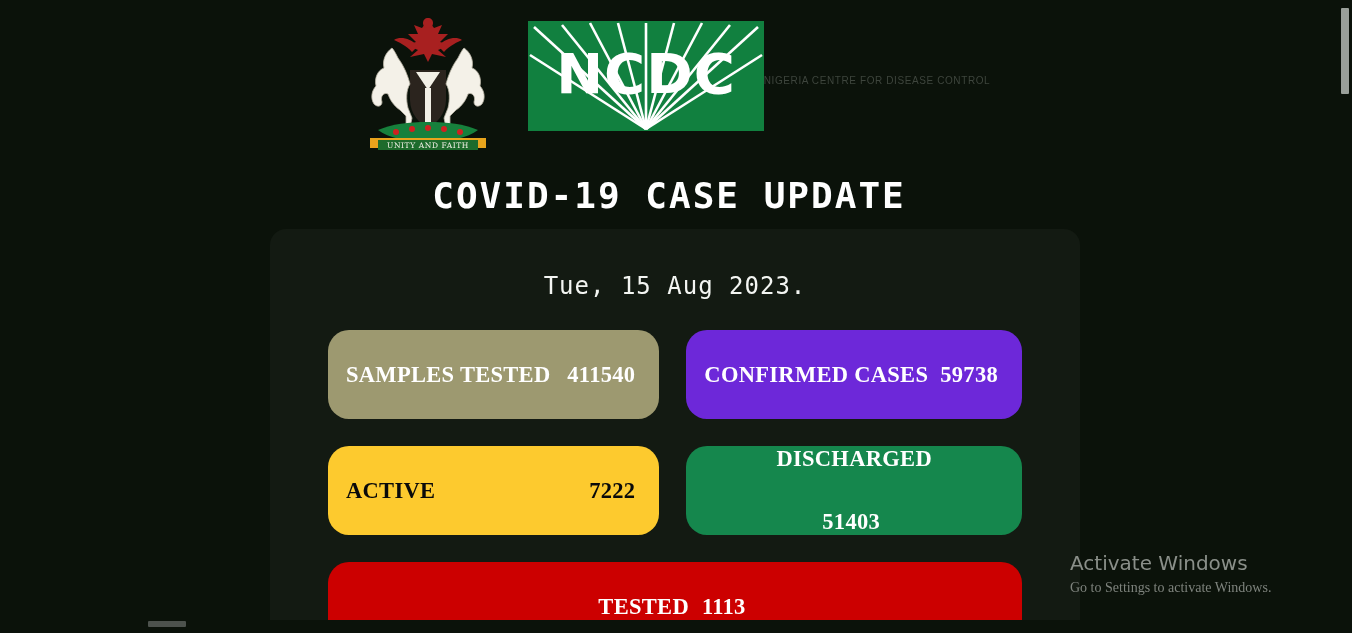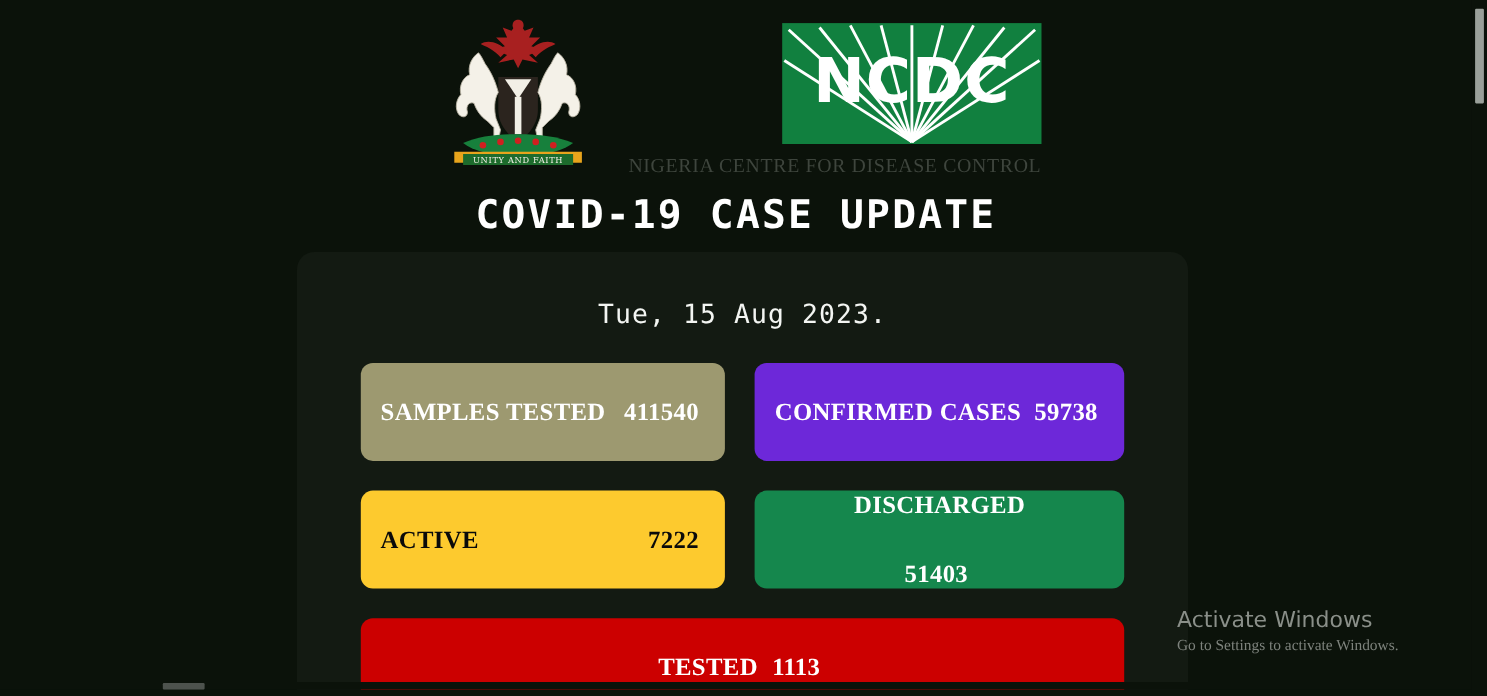--- a/index.html
+++ b/index.html
@@ -33,28 +33,28 @@
     align-items: flex-start;
     gap: 20px;
     padding-top: 12px;
     height: 155px;
   }
 
   .coat-of-arms { width: 160px; height: 145px; display: block; }
 
   .ncdc-logo-wrap {
     display: flex;
-    flex-direction: column;
-    align-items: flex-end;
+    flex-direction: row;
+    align-items: center;
     margin-top: 9px;
   }
   .ncdc-mark { width: 236px; height: 110px; display: block; }
   .ncdc-sub {
-    font-family: Liberation Serif, serif;
-    font-size: 18px;
+    font-family: Liberation Sans, sans-serif;
+    font-size: 10px;
     letter-spacing: 0.6px;
     color: #3e453d;
     margin-top: 9px;
     white-space: nowrap;
   }
 
   
   .page-title {
     text-align: center;
     font-family: "DejaVu Sans Mono", monospace;
@@ -89,21 +89,21 @@
 
   
   .stat-grid {
     display: grid;
     grid-template-columns: 1fr 1fr;
     gap: 27px 27px;
   }
 
   .stat-card {
     height: 89px;
-    border-radius: 11px;
+    border-radius: 21px;
     display: flex;
     align-items: center;
     justify-content: space-between;
     padding: 0 18px;
     font-family: "Liberation Serif", "DejaVu Serif", serif;
     font-weight: bold;
     font-size: 22.5px;
     letter-spacing: 0.3px;
   }
 

